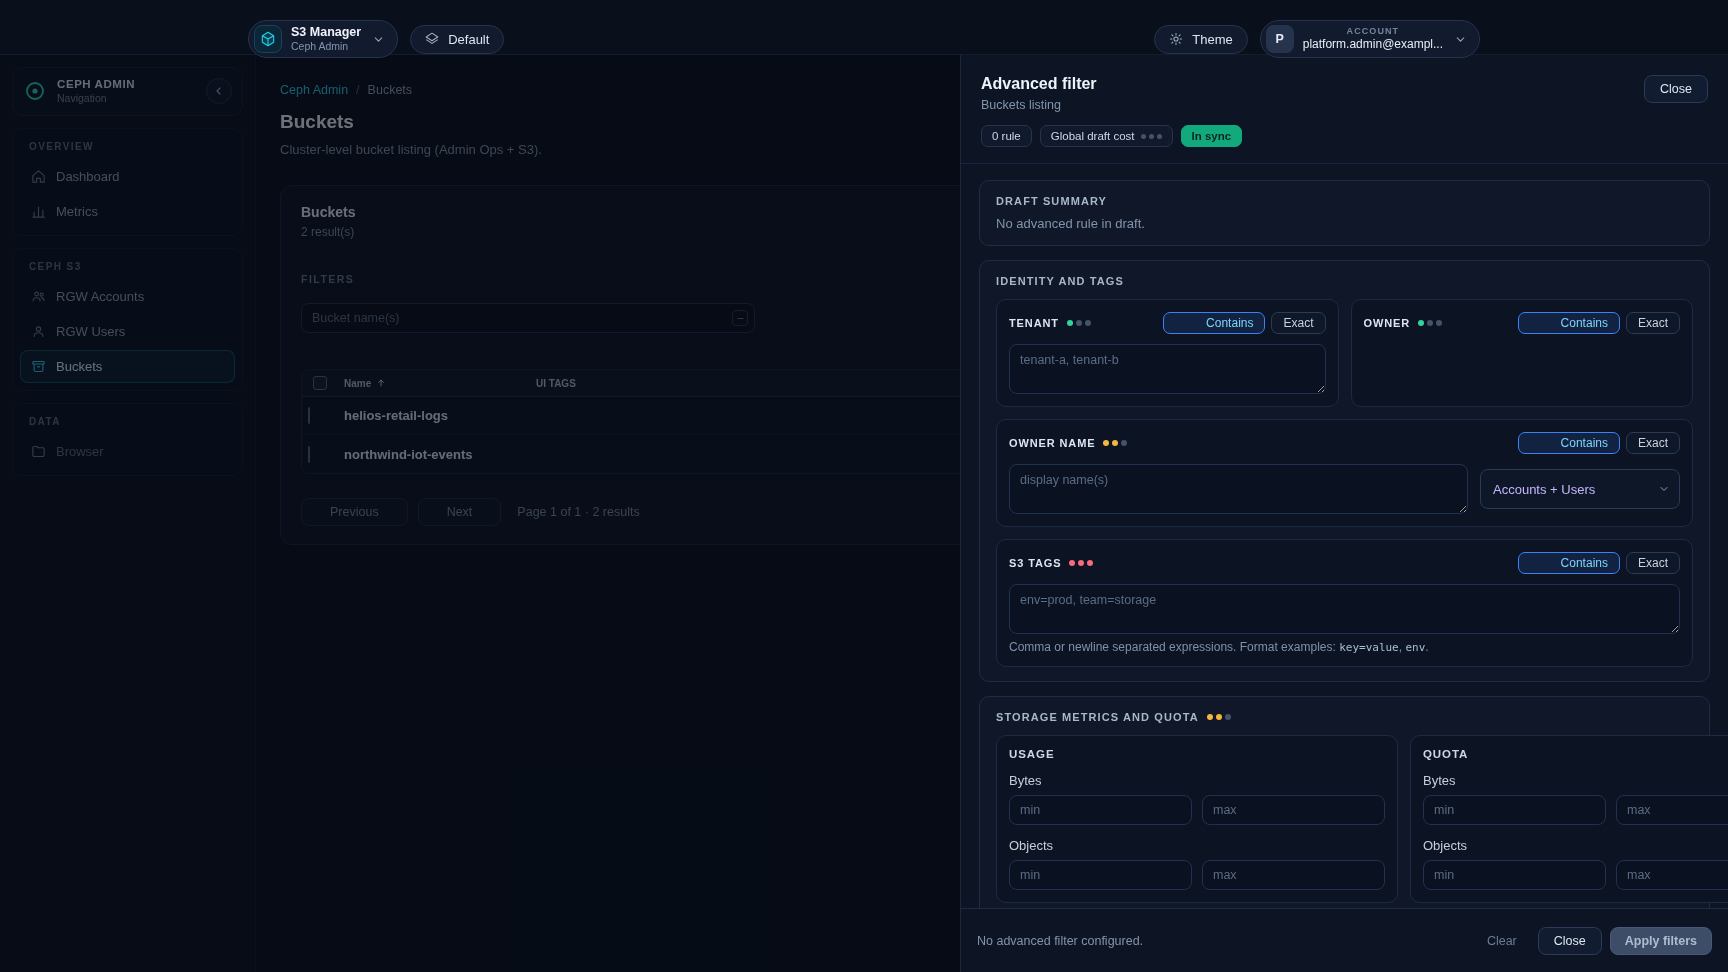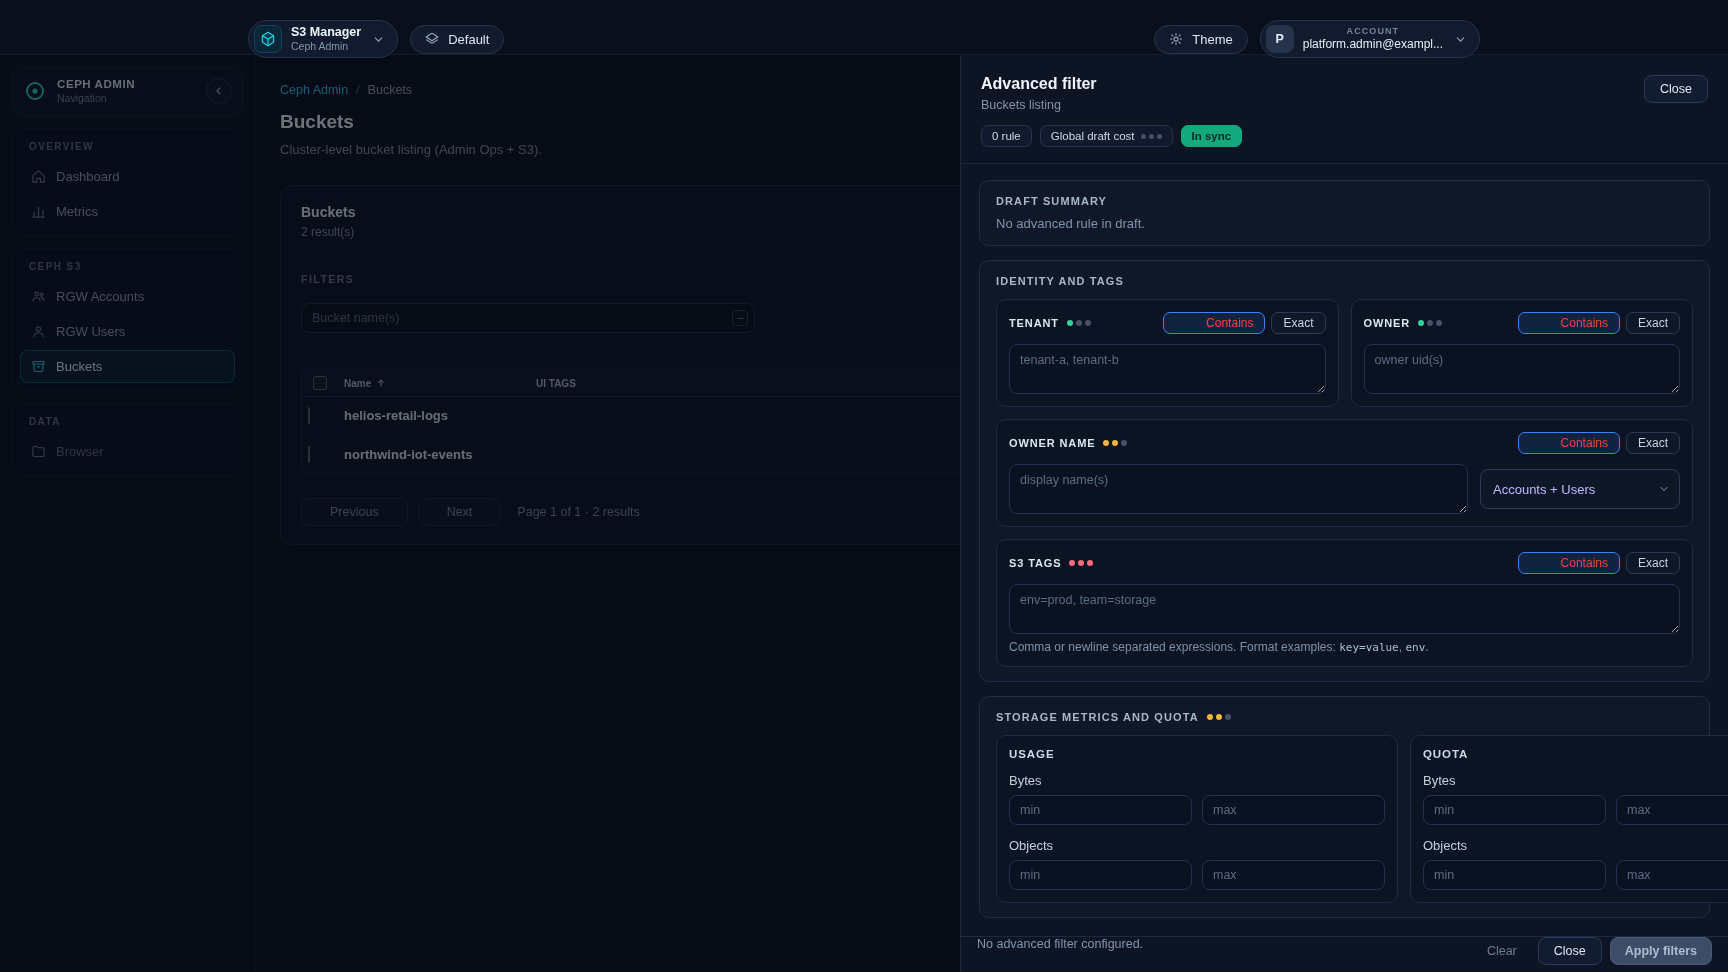--- a/index.html
+++ b/index.html
@@ -99,39 +99,39 @@
 
   .two-col { display:grid; grid-template-columns:1fr 1fr; gap:12px; margin-top:12px; }
   .full { margin-top:12px; }
   .subcard { background:#0c1424; border:1px solid #1c2a44; border-radius:10px; padding:12px; }
   .sub-head { display:flex; align-items:center; justify-content:space-between; gap:8px; }
   .sub-label { font-size:11px; font-weight:700; letter-spacing:.08em; color:#dce5f0; display:flex; align-items:center; gap:8px; }
   .dots { display:inline-flex; gap:3px; }
   .dot { width:6px; height:6px; border-radius:50%; display:inline-block; }
   .modes { display:flex; gap:6px; }
   .mode { font-size:12px; padding:3px 11px; border-radius:7px; border:1px solid #2b3a57; background:#0f1828; color:#c6d2e0; cursor:pointer; }
-  .mode.active { border-color:#3b82f6; background:rgba(59,130,246,.14); color:#ef4444;padding-left:42px; }
+  .mode.active { border-color:#3b82f6; background:rgba(59,130,246,.14); color:#7dd3fc;padding-left:42px; }
   textarea { display:block; width:100%; margin-top:10px; height:50px; background:#0a1120; border:1px solid #223150; border-radius:8px; color:#cfd9e6; font-size:12.5px; padding:8px 10px; resize:both; }
   textarea::placeholder { color:#5b6c84; }
   .owner-name-row { display:flex; gap:12px; align-items:center; }
   .owner-name-row textarea { flex:1; margin-top:0; }
   .owner-name-row { margin-top:10px; }
   .select-wrap { position:relative; width:200px; flex:none; }
   .select-wrap select { width:100%; height:40px; appearance:none; -webkit-appearance:none; background:#0e1728; border:1px solid #2b3a57; border-radius:8px; color:#c4b5fd; font-size:13px; padding:0 30px 0 12px; cursor:pointer; }
   .select-wrap .sel-chev { position:absolute; right:10px; top:50%; transform:translateY(-50%); color:#8aa0ba; pointer-events:none; }
   .helper { font-size:12px; color:#7e90a8; margin-top:6px; }
   .helper code { font-family:"DejaVu Sans Mono", monospace; font-size:11px; color:#a9bed2; }
 
   .metric-title { font-size:11.5px; font-weight:700; letter-spacing:.08em; color:#cdd8e6; }
   .metric-label { font-size:13px; color:#c4cfdd; margin:13px 0 7px; }
   .minmax { display:flex; gap:10px; }
   .minmax input { flex:1; min-width:0; height:30px; background:#0a1120; border:1px solid #223150; border-radius:8px; color:#cfd9e6; font-size:12.5px; padding:0 10px; }
   .minmax input::placeholder { color:#5b6c84; }
 
-  .drawer-foot { height:36px; border-top:1px solid #1c2a44; display:flex; align-items:flex-start; justify-content:space-between; padding:0 16px; background:#0d1524; flex:none; }
+  .drawer-foot { height:64px; border-top:1px solid #1c2a44; display:flex; align-items:center; justify-content:space-between; padding:0 16px; background:#0d1524; flex:none; }
   .foot-status { font-size:12.5px; color:#8294ac; }
   .foot-btns { display:flex; gap:8px; align-items:center; }
   .btn-ghost { color:#6b7c94; background:transparent; border:1px solid transparent; font-size:12.5px; padding:6px 12px; border-radius:8px; cursor:pointer; }
   .btn-primary-dis { color:#aebccf; background:#3d4d68; border:1px solid #47587a; font-size:12.5px; font-weight:600; padding:6px 14px; border-radius:8px; cursor:pointer; }
 </style>
 </head>
 <body>
 
 <div class="app">
 
@@ -406,21 +406,20 @@
                       <span class="dot" style="background: rgb(52, 211, 153);"></span>
                       <span class="dot" style="background: rgb(68, 83, 106);"></span>
                       <span class="dot" style="background: rgb(68, 83, 106);"></span>
                     </span>
                 </span>
                 <span class="modes">
                   <button class="mode active">Contains</button>
                   <button class="mode">Exact</button>
                 </span>
               </div>
-              <textarea placeholder="owner uid(s)" style=""></textarea>
             </div>
           </div>
 
           <div class="subcard full">
             <div class="sub-head">
               <span class="sub-label">
                 <span>OWNER NAME</span>
                 <span class="dots">
                     <span class="dot" style="background: rgb(245, 182, 63);"></span>
                     <span class="dot" style="background: rgb(245, 182, 63);"></span>

